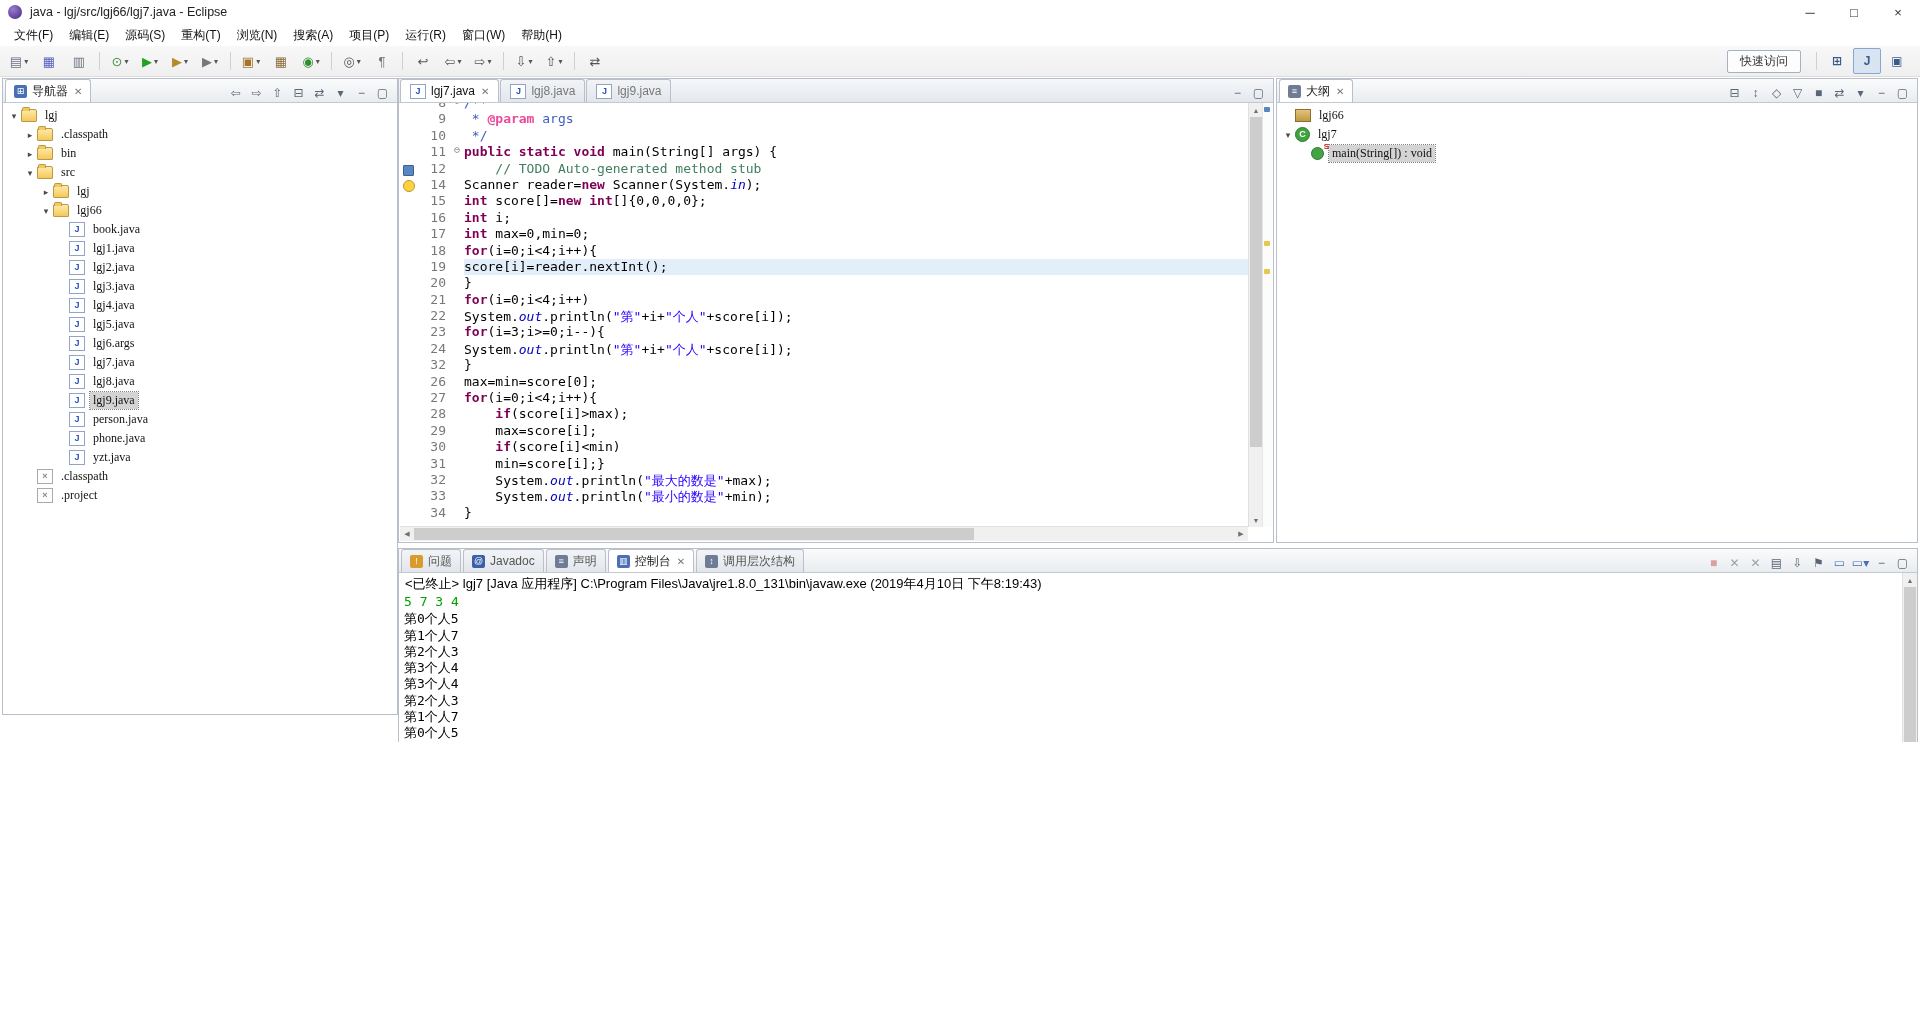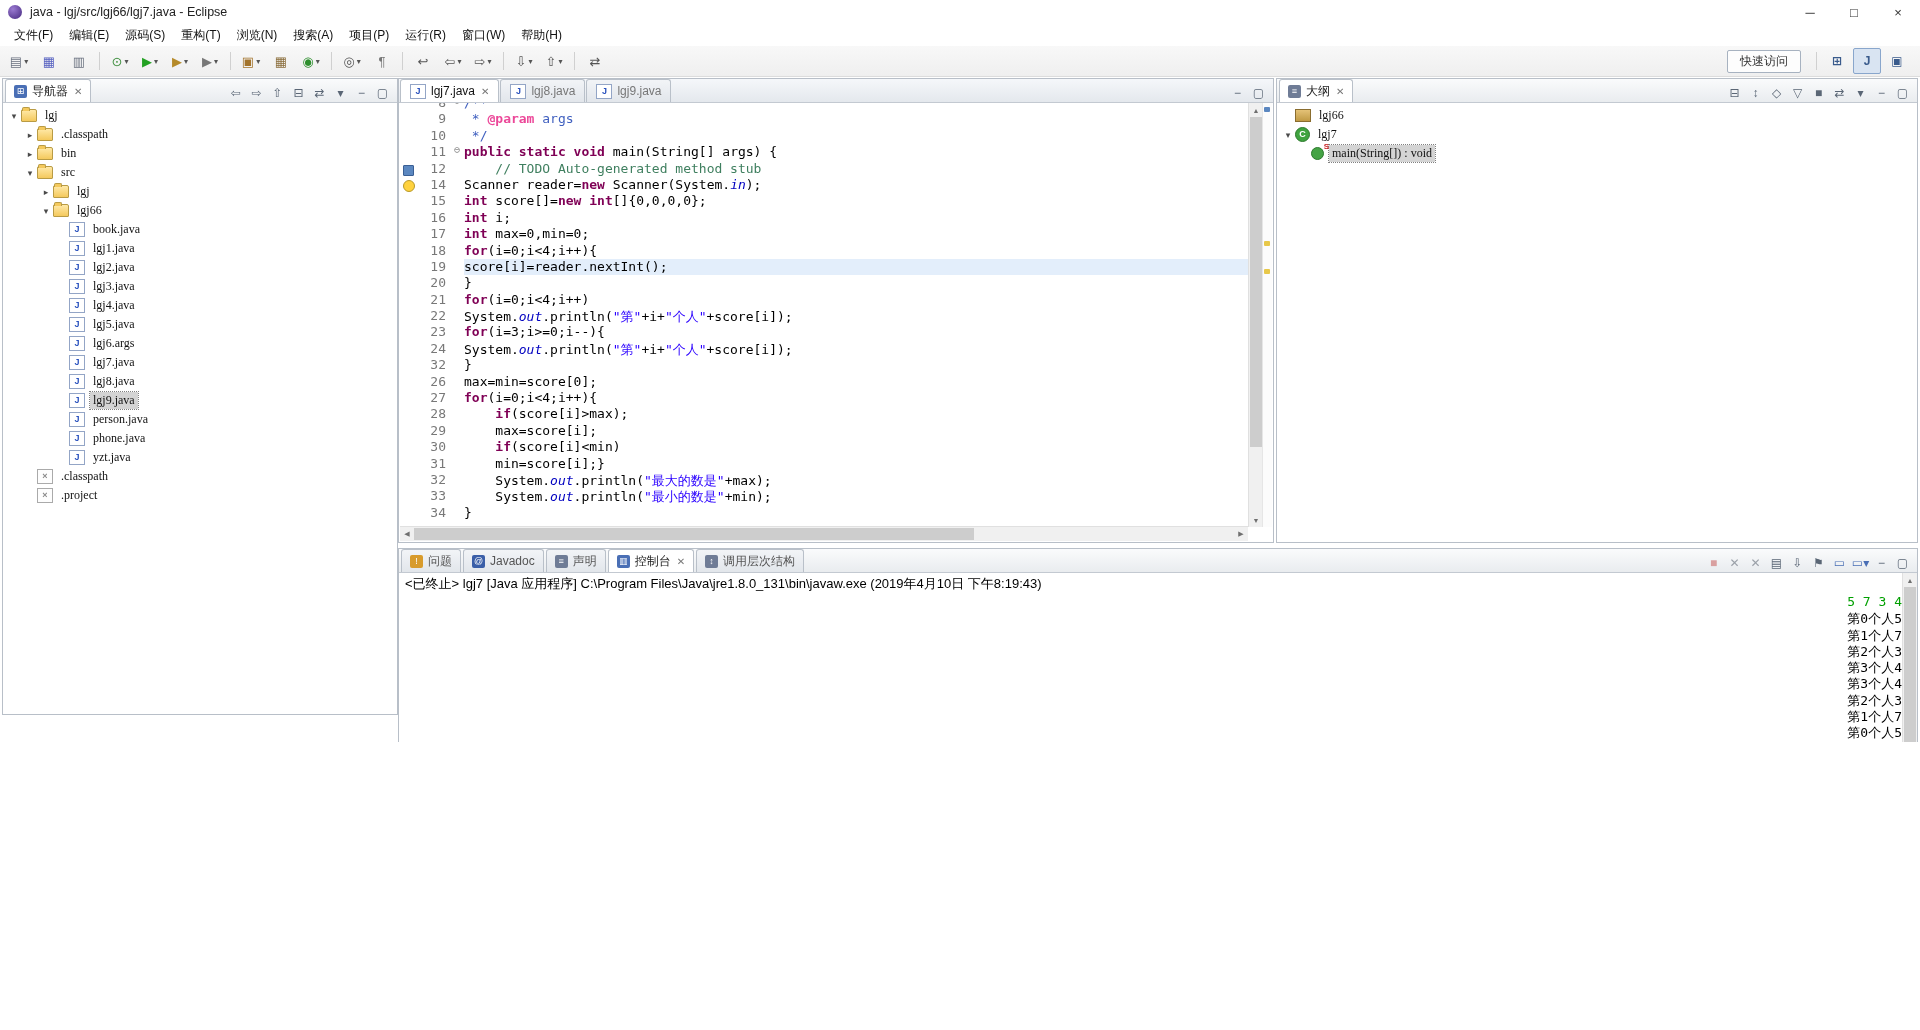--- a/index.html
+++ b/index.html
@@ -72,21 +72,21 @@
   .mk-bulb{position:absolute;left:3px;top:3px;width:10px;height:10px;background:#ffd23e;border:1px solid #b89a2a;border-radius:50%;}
   
   .sb-v{position:absolute;top:24px;bottom:15px;right:10px;width:14px;background:#f0f0f0;border-left:1px solid #e0e0e0;}
   .sb-h{position:absolute;left:1px;right:25px;bottom:1px;height:14px;background:#f0f0f0;border-top:1px solid #e0e0e0;}
   .sb-arrow{position:absolute;width:14px;height:14px;display:flex;align-items:center;justify-content:center;font-size:7px;color:#6f6f6f;}
   .sb-thumb{position:absolute;background:#cdcdcd;}
   .overview{position:absolute;top:24px;bottom:15px;right:1px;width:9px;background:#fcfcfc;border-left:1px solid #e6e6e6;}
   .ov-mark{position:absolute;left:1px;width:6px;height:5px;border-radius:1px;}
   
   .console-head{height:17px;padding:2px 4px 0 6px;font:13px "Liberation Sans",sans-serif;color:#000;white-space:nowrap;overflow:hidden;}
-  .console-body{position:absolute;left:1px;top:45px;right:15px;bottom:15px;overflow:hidden;text-align:right;}
+  .console-body{position:absolute;left:1px;top:45px;right:15px;bottom:15px;overflow:hidden;}
   .cline{height:16.3px;line-height:16.3px;font:13px "DejaVu Sans Mono","Liberation Mono",monospace;white-space:pre;padding-left:4px;color:#000;}
   .cline.in{color:#00A000;}
   .csb-v{position:absolute;top:24px;bottom:15px;right:0;width:14px;background:#f0f0f0;border-left:1px solid #e0e0e0;}
   .csb-h{position:absolute;left:1px;right:15px;bottom:0;height:14px;background:#f0f0f0;border-top:1px solid #e0e0e0;}
   
   .statusbar{position:absolute;left:0;right:0;top:1003px;height:27px;background:#fff;border-top:1px solid #cfcfcf;display:flex;align-items:center;}
   .status-right{margin-left:auto;display:flex;align-items:flex-end;margin-right:10px;}
   .status-text{color:#222;font-size:12.5px;margin-right:8px;}
   .pbar{width:38px;height:13px;border:1px solid #8f8f8f;background:#e8e8e8;position:relative;margin-right:8px;}
   .pbar .fill{position:absolute;left:0;top:0;bottom:0;background:#27b227;}

